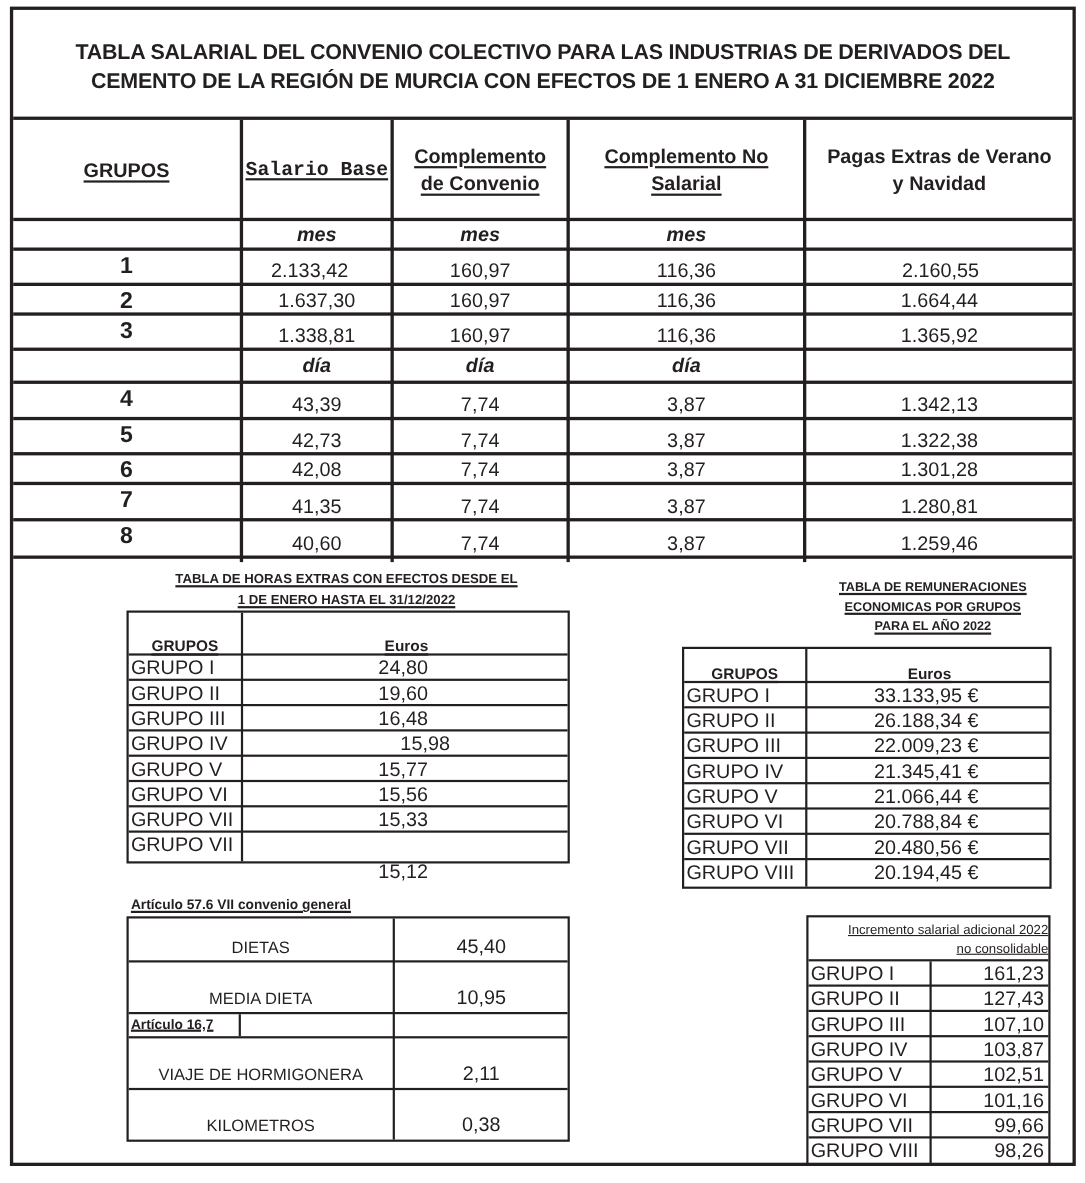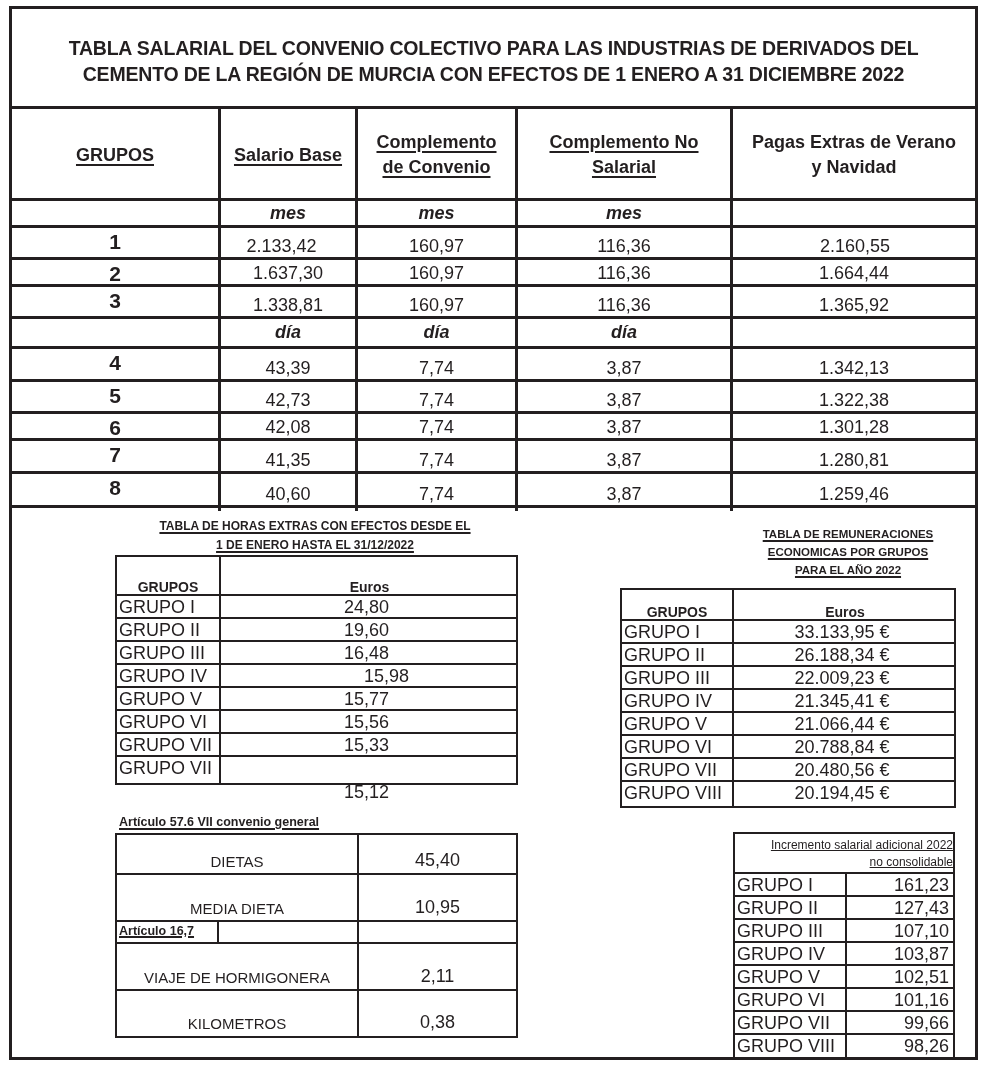--- a/index.html
+++ b/index.html
@@ -46,21 +46,21 @@
     <div class="title-line l1">TABLA SALARIAL DEL CONVENIO COLECTIVO PARA LAS INDUSTRIAS DE DERIVADOS DEL</div>
     <div class="title-line l2">CEMENTO DE LA REGIÓN DE MURCIA CON EFECTOS  DE 1 ENERO A 31 DICIEMBRE 2022</div>
   </div>
 
   <div class="main" id="main-table">
 
     <div class="mrow" style="top:0;height:92px;">
       <div class="mcell" style="left:0;width:206px;">
         <span class="hdr" style="position:absolute;left:0;width:206px;top:36px;">GRUPOS</span>
       </div>
-      <div class="mcell" style="left:209px;width:106px;">
+      <div class="mcell" style="left:209px;width:106px;font-family:Liberation Mono, monospace;">
         <span class="hdr" style="position:absolute;left:0;width:134px;top:36px;">Salario Base</span>
       </div>
       <div class="mcell" style="left:346px;width:157px;">
         <div class="hdr" style="position:absolute;left:0;width:157px;top:23px;">Complemento</div>
         <div class="hdr" style="position:absolute;left:0;width:157px;top:48px;">de Convenio</div>
       </div>
       <div class="mcell" style="left:506px;width:212px;">
         <div class="hdr" style="position:absolute;left:0;width:212px;top:48px;">Salarial</div>
         <div class="hdr" style="position:absolute;left:0;width:212px;top:23px;">Complemento No</div>
       </div>

